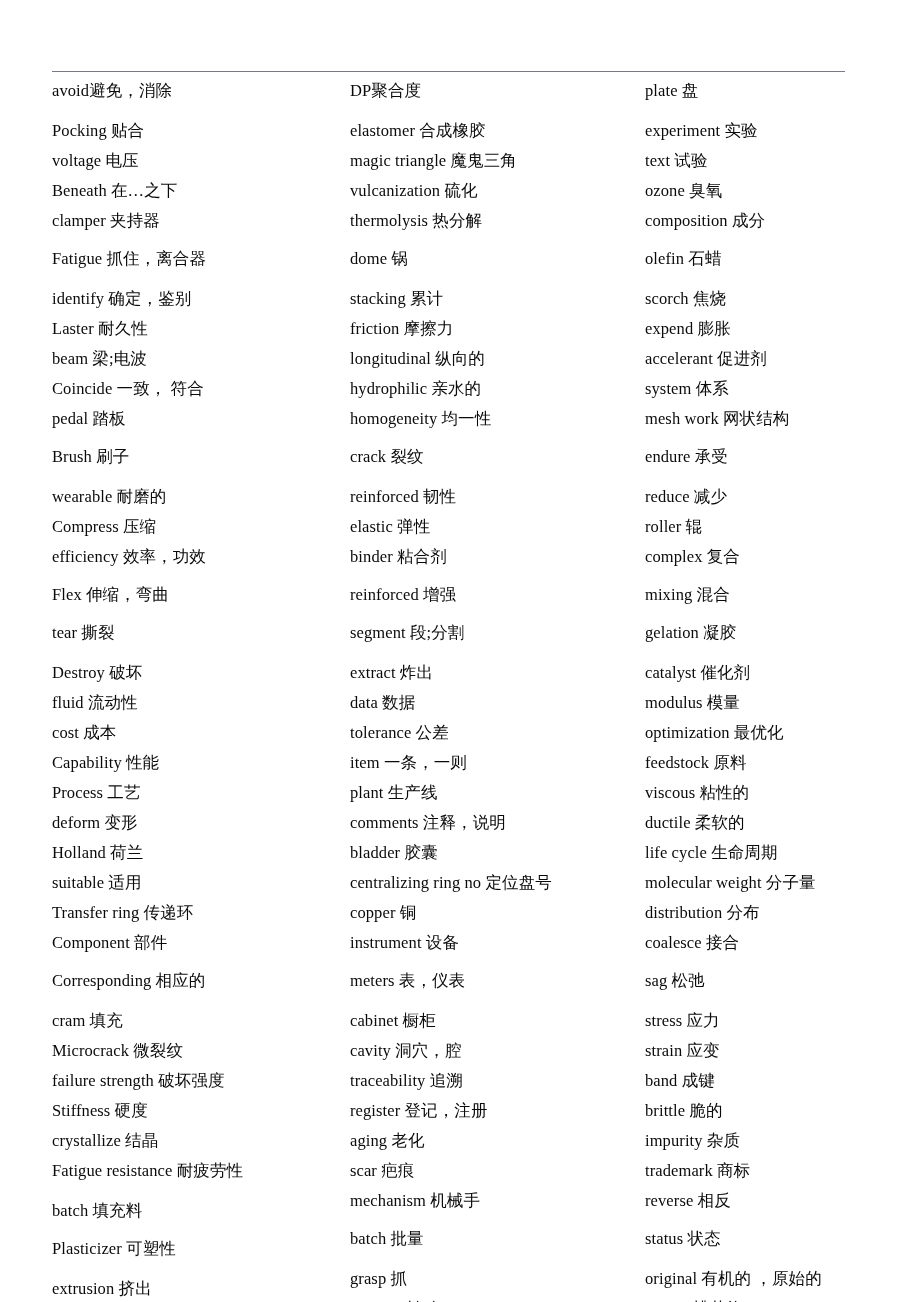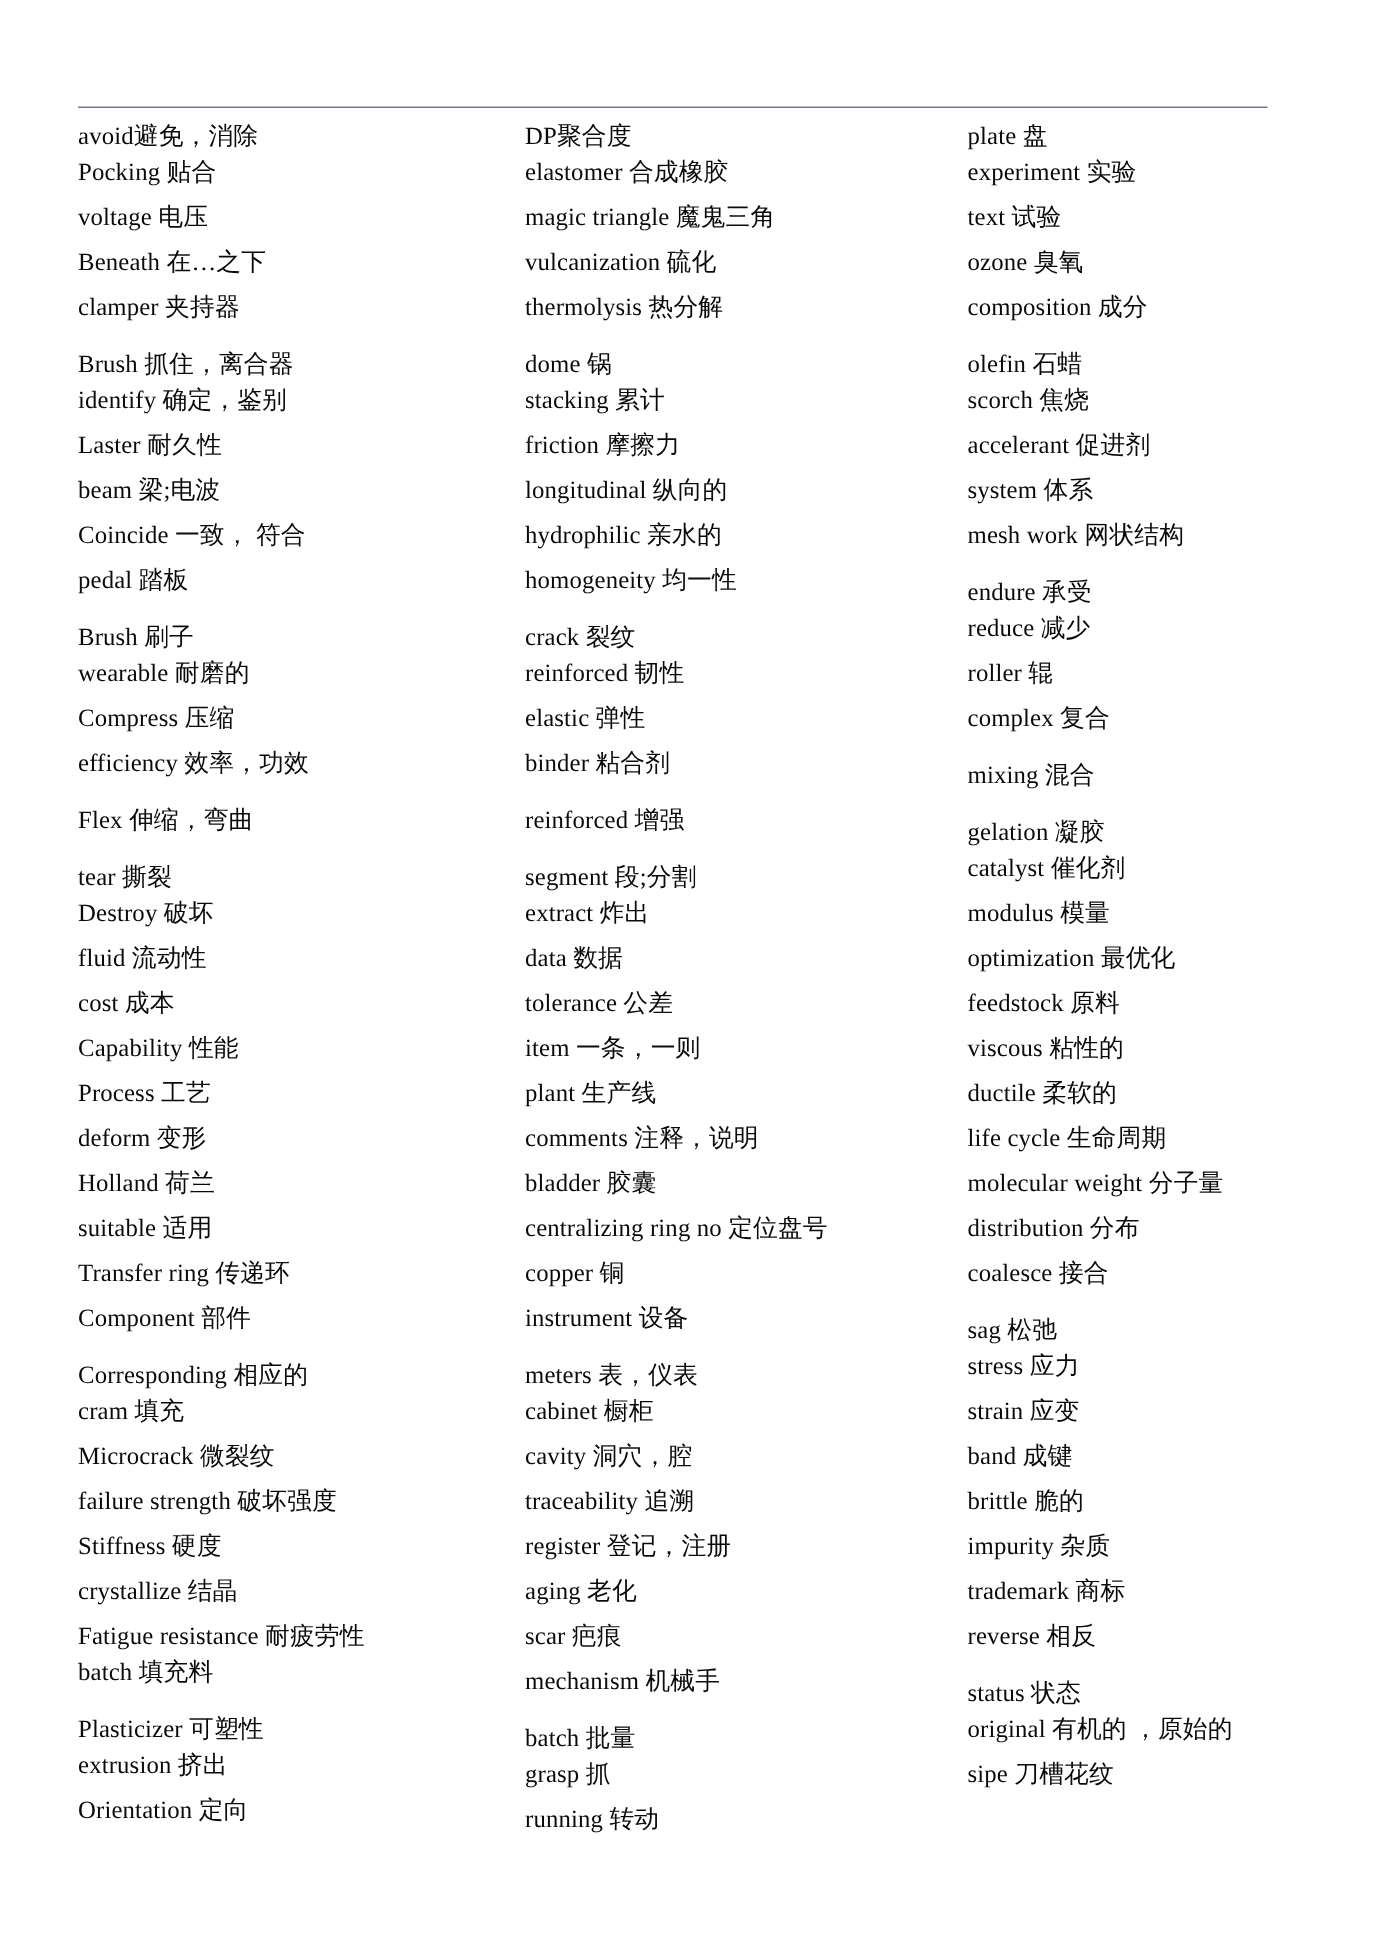--- a/index.html
+++ b/index.html
@@ -47,40 +47,40 @@
   .col-3 { left: 645px; width: 270px; }
 
   .entry {
     font-size: 16.5px;
     line-height: 18px;
     white-space: nowrap;
     color: #0a0a0a;
     letter-spacing: 0.1px;
   }
   
-  .gap-tight { margin-top: 6px; }
+  .gap-tight { margin-top: 22px; }
   .gap-norm  { margin-top: 12px; }
   .gap-wide  { margin-top: 20px; }
   .gap-first { margin-top: 0px; }
 </style>
 </head>
 <body>
 
 <div id="page">
 
   <div class="top-rule"></div>
 
   <div class="columns">
     <div class="col col-1">
         <div class="entry gap-first">avoid避免，消除</div>
         <div class="entry gap-tight">Pocking 贴合</div>
         <div class="entry gap-norm">voltage 电压</div>
         <div class="entry gap-norm">Beneath 在…之下</div>
         <div class="entry gap-norm">clamper 夹持器</div>
-        <div class="entry gap-wide">Brush 抓住，离合器</div>
+        <div class="entry gap-wide">Fatigue 抓住，离合器</div>
         <div class="entry gap-tight">identify 确定，鉴别</div>
         <div class="entry gap-norm">Laster 耐久性</div>
         <div class="entry gap-norm">beam 梁;电波</div>
         <div class="entry gap-norm">Coincide 一致， 符合</div>
         <div class="entry gap-norm">pedal 踏板</div>
         <div class="entry gap-wide">Brush 刷子</div>
         <div class="entry gap-tight">wearable 耐磨的</div>
         <div class="entry gap-norm">Compress 压缩</div>
         <div class="entry gap-norm">efficiency 效率，功效</div>
         <div class="entry gap-wide">Flex 伸缩，弯曲</div>
@@ -148,20 +148,21 @@
         <div class="entry gap-norm">running 转动</div>
       </div>
     <div class="col col-3">
         <div class="entry gap-first">plate 盘</div>
         <div class="entry gap-tight">experiment 实验</div>
         <div class="entry gap-norm">text 试验</div>
         <div class="entry gap-norm">ozone 臭氧</div>
         <div class="entry gap-norm">composition 成分</div>
         <div class="entry gap-wide">olefin 石蜡</div>
         <div class="entry gap-tight">scorch 焦烧</div>
+        <div class="entry gap-norm">expend 膨胀</div>
         <div class="entry gap-norm">accelerant 促进剂</div>
         <div class="entry gap-norm">system 体系</div>
         <div class="entry gap-norm">mesh work 网状结构</div>
         <div class="entry gap-wide">endure 承受</div>
         <div class="entry gap-tight">reduce 减少</div>
         <div class="entry gap-norm">roller 辊</div>
         <div class="entry gap-norm">complex 复合</div>
         <div class="entry gap-wide">mixing 混合</div>
         <div class="entry gap-wide">gelation 凝胶</div>
         <div class="entry gap-tight">catalyst 催化剂</div>

